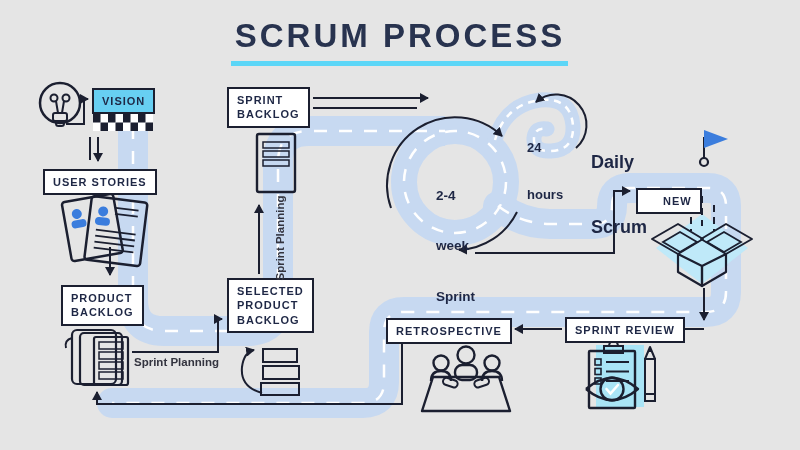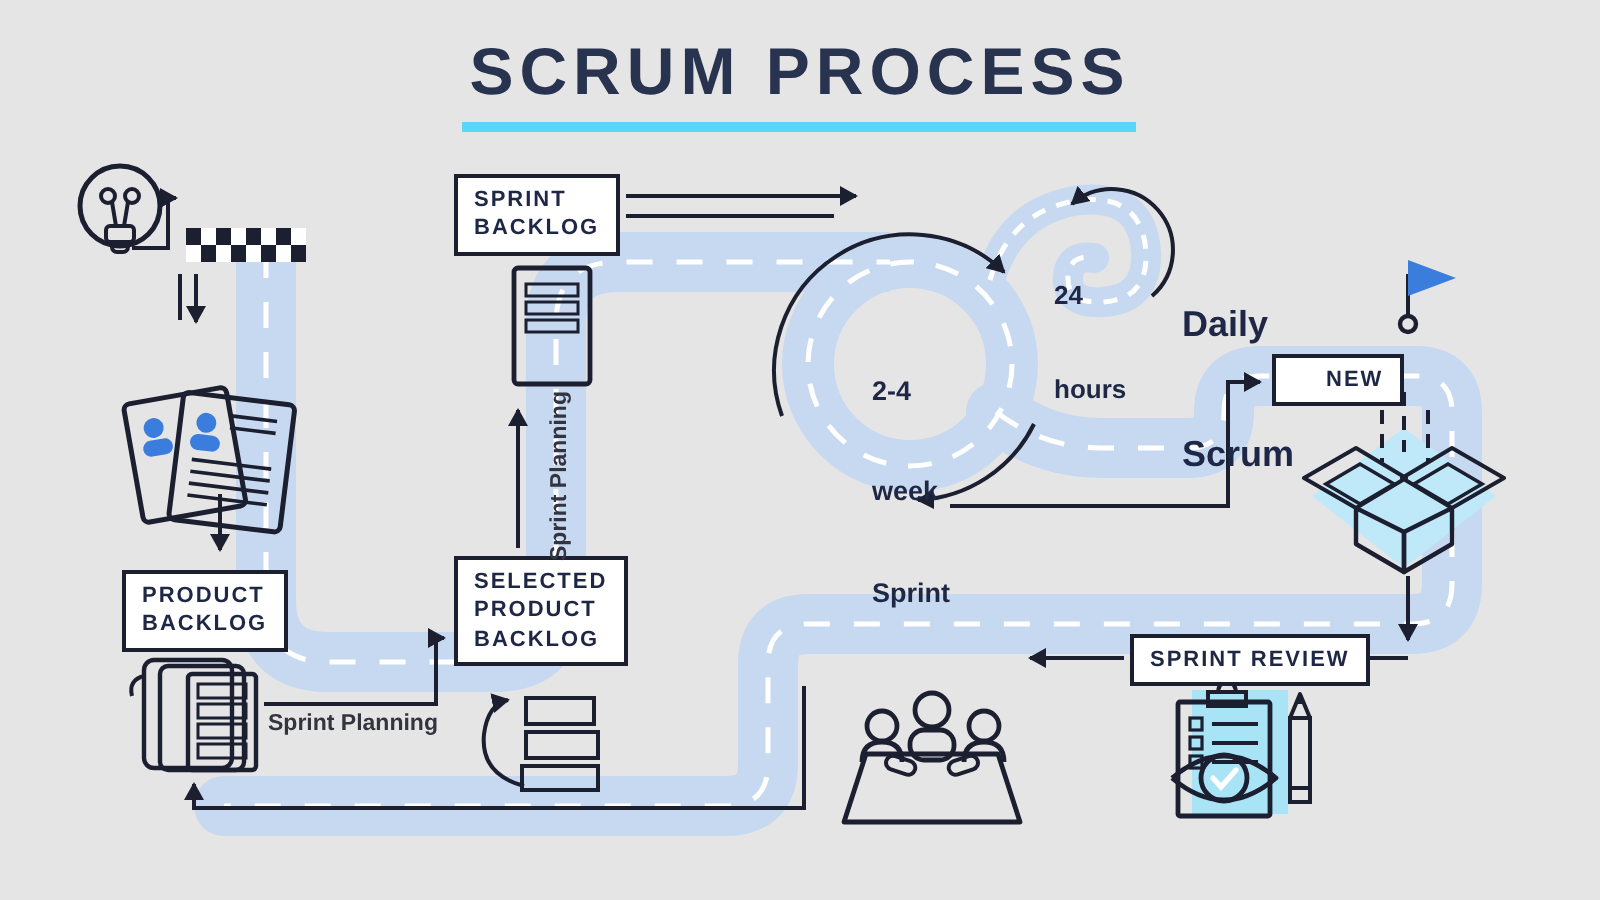--- a/index.html
+++ b/index.html
@@ -173,37 +173,40 @@
       <polygon points="645,359 650,347 655,359" fill="#fff" class="ink" stroke-width="2" stroke-linejoin="round"></polygon>
       <polygon points="648,352 650,347 652,352" fill="#1b1f30"></polygon>
       <rect x="645" y="359" width="10" height="42" fill="#f0dd95" class="ink" stroke-width="2"></rect>
       <path d="M 645 394 H 655" class="ink" stroke-width="2"></path>
     </g>
   </svg>
 
   <div class="title">SCRUM PROCESS</div>
   <div class="title-underline"></div>
 
+  <div class="box cyan" style="left:92px;top:88px;">VISION</div>
+  <div class="box" style="left:43px;top:169px;">USER STORIES</div>
   <div class="box" style="left:61px;top:285px;">
     <div>PRODUCT</div>
     <div>BACKLOG</div>
   </div>
   <div class="box" style="left:227px;top:278px;">
     <div>SELECTED</div>
     <div>PRODUCT</div>
     <div>BACKLOG</div>
   </div>
   <div class="box" style="left:227px;top:87px;">
     <div>SPRINT</div>
     <div>BACKLOG</div>
   </div>
-  <div class="box" style="left:636px;top:177px;padding-left:25px;">
+  <div class="box" style="left:636px;top:188px;padding-left:25px;">
     <div>NEW</div>
   </div>
   <div class="box" style="left:565px;top:317px;">SPRINT REVIEW</div>
+  <div class="box" style="left:386px;top:318px;">RETROSPECTIVE</div>
 
   <div class="flabel" style="left:436px;top:154px;font-size:13.5px;line-height:1.25;">
     <div>2-4</div>
     <div>week</div>
     <div>Sprint</div>
   </div>
   <div class="flabel" style="left:527px;top:109px;font-size:13px;line-height:1.2;">
     <div>24</div>
     <div>hours</div>
   </div>

